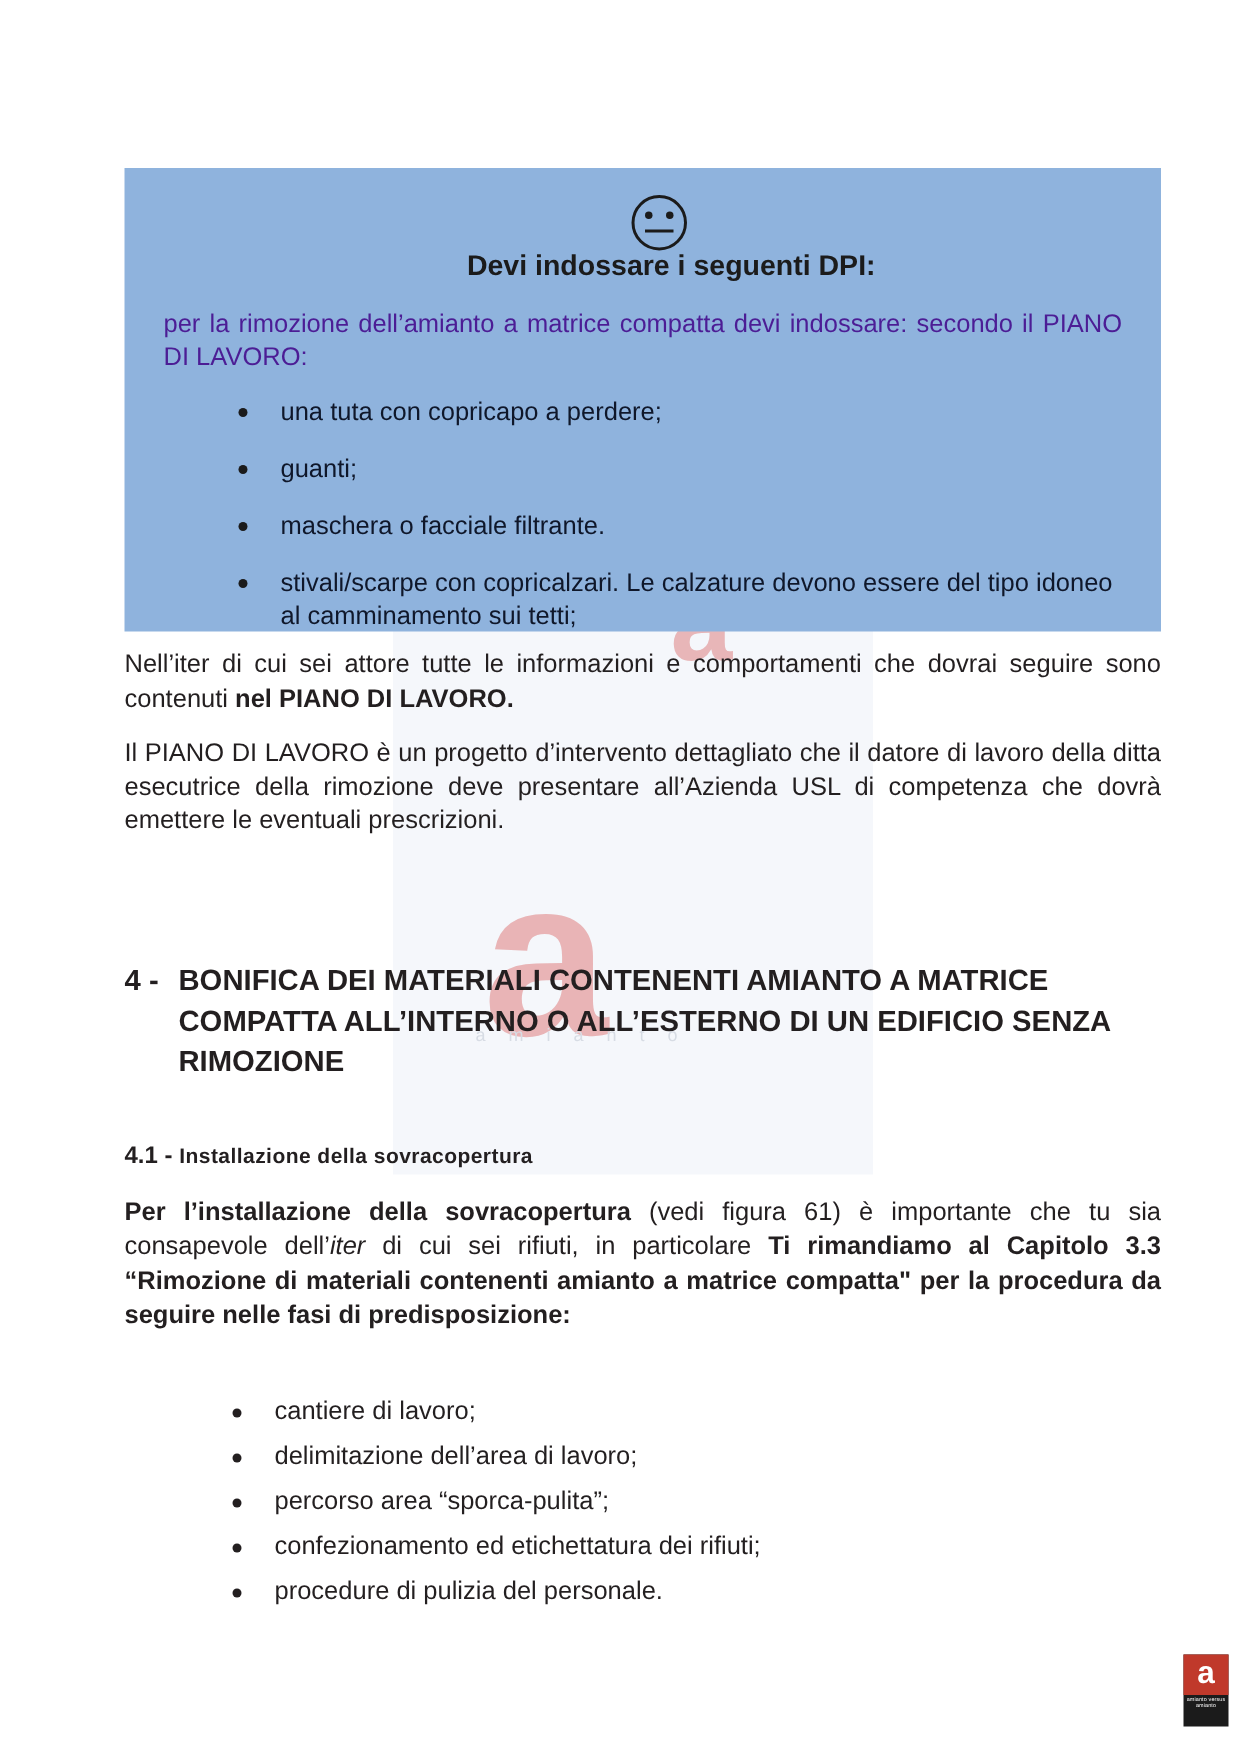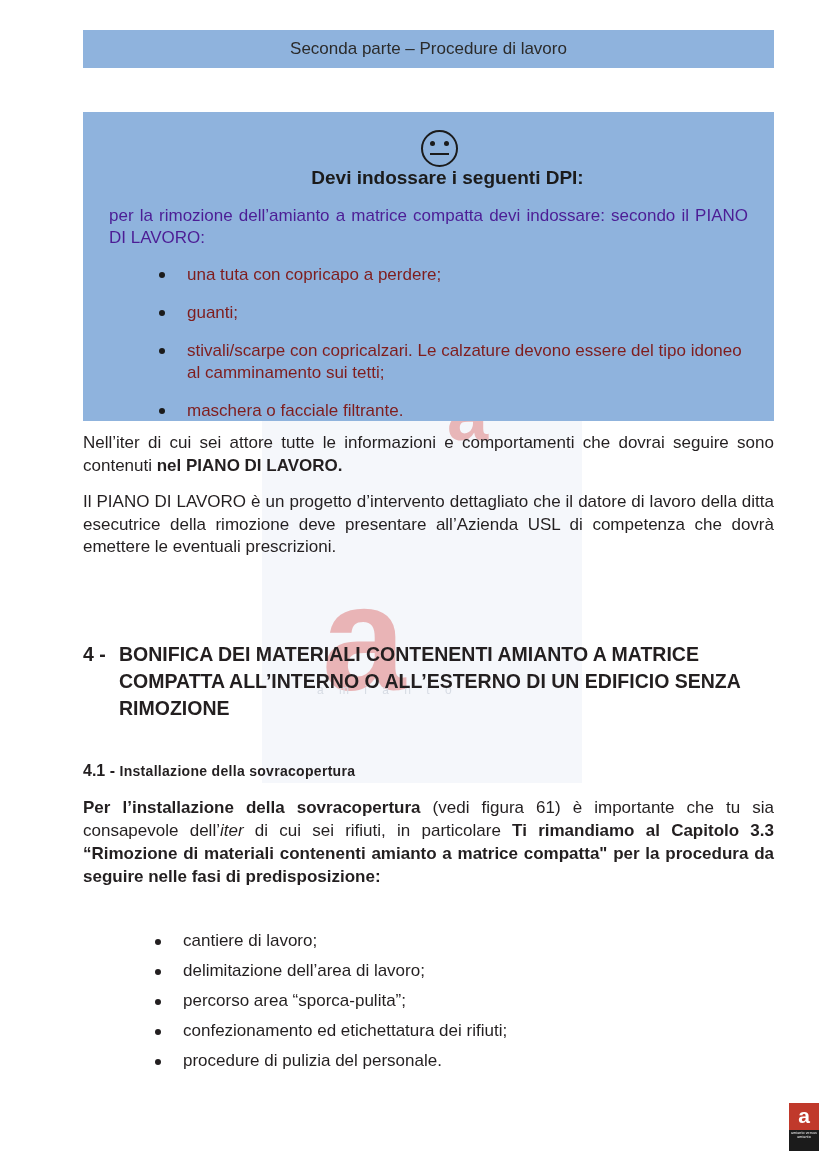--- a/index.html
+++ b/index.html
@@ -151,21 +151,21 @@
     line-height: 1.32;
     text-align: justify;
     color: #4c1d95;
   }
   .dpi-list {
     margin: 14px 0 0 0;
     padding: 0 26px 0 70px;
     list-style: none;
     font-size: 17px;
     line-height: 1.3;
-    color: #7f1d1d;
+    color: #0f172a;
   }
   .dpi-list li {
     position: relative;
     margin-bottom: 16px;
     padding-left: 34px;
   }
   .dpi-list li:before {
     content: "";
     position: absolute;
     left: 6px;
@@ -312,39 +312,36 @@
 
   <div class="watermark">
     <div class="wm-box"></div>
     <div class="wm-small-versus wm-v1">v e r s u s</div>
     <div class="wm-small-versus wm-v2">v e r s u s</div>
     <div class="wm-a-small">a</div>
     <div class="wm-a-big">a</div>
     <div class="wm-amianto">a m i a n t o</div>
   </div>
 
-  <div class="header-banner">
-    <span>Seconda parte – Procedure di lavoro</span>
-  </div>
 
   <div class="dpi-box">
     <div class="dpi-title-row">
       <div class="face-icon">
         <span class="eye l"></span>
         <span class="eye r"></span>
         <span class="mouth"></span>
       </div>
       <div class="dpi-title">Devi indossare i seguenti DPI:</div>
     </div>
     <div class="dpi-intro">per la rimozione dell’amianto a matrice compatta devi indossare: secondo il PIANO DI LAVORO:</div>
     <ul class="dpi-list">
       <li>una tuta con copricapo a perdere;</li>
       <li>guanti;</li>
+      <li>maschera o facciale filtrante.</li>
       <li>stivali/scarpe con copricalzari. Le calzature devono essere del tipo idoneo al camminamento sui tetti;</li>
-      <li>maschera o facciale filtrante.</li>
     </ul>
   </div>
 
   <div class="para p1">
     <span>Nell’iter di cui sei attore tutte le informazioni e comportamenti che dovrai seguire sono contenuti </span><b>nel PIANO DI LAVORO.</b>
   </div>
 
   <div class="para p2">Il PIANO DI LAVORO è un progetto d’intervento dettagliato che il datore di lavoro della ditta esecutrice della rimozione deve presentare all’Azienda USL di competenza che dovrà emettere le eventuali prescrizioni.</div>
 
   <div class="sec-head">

